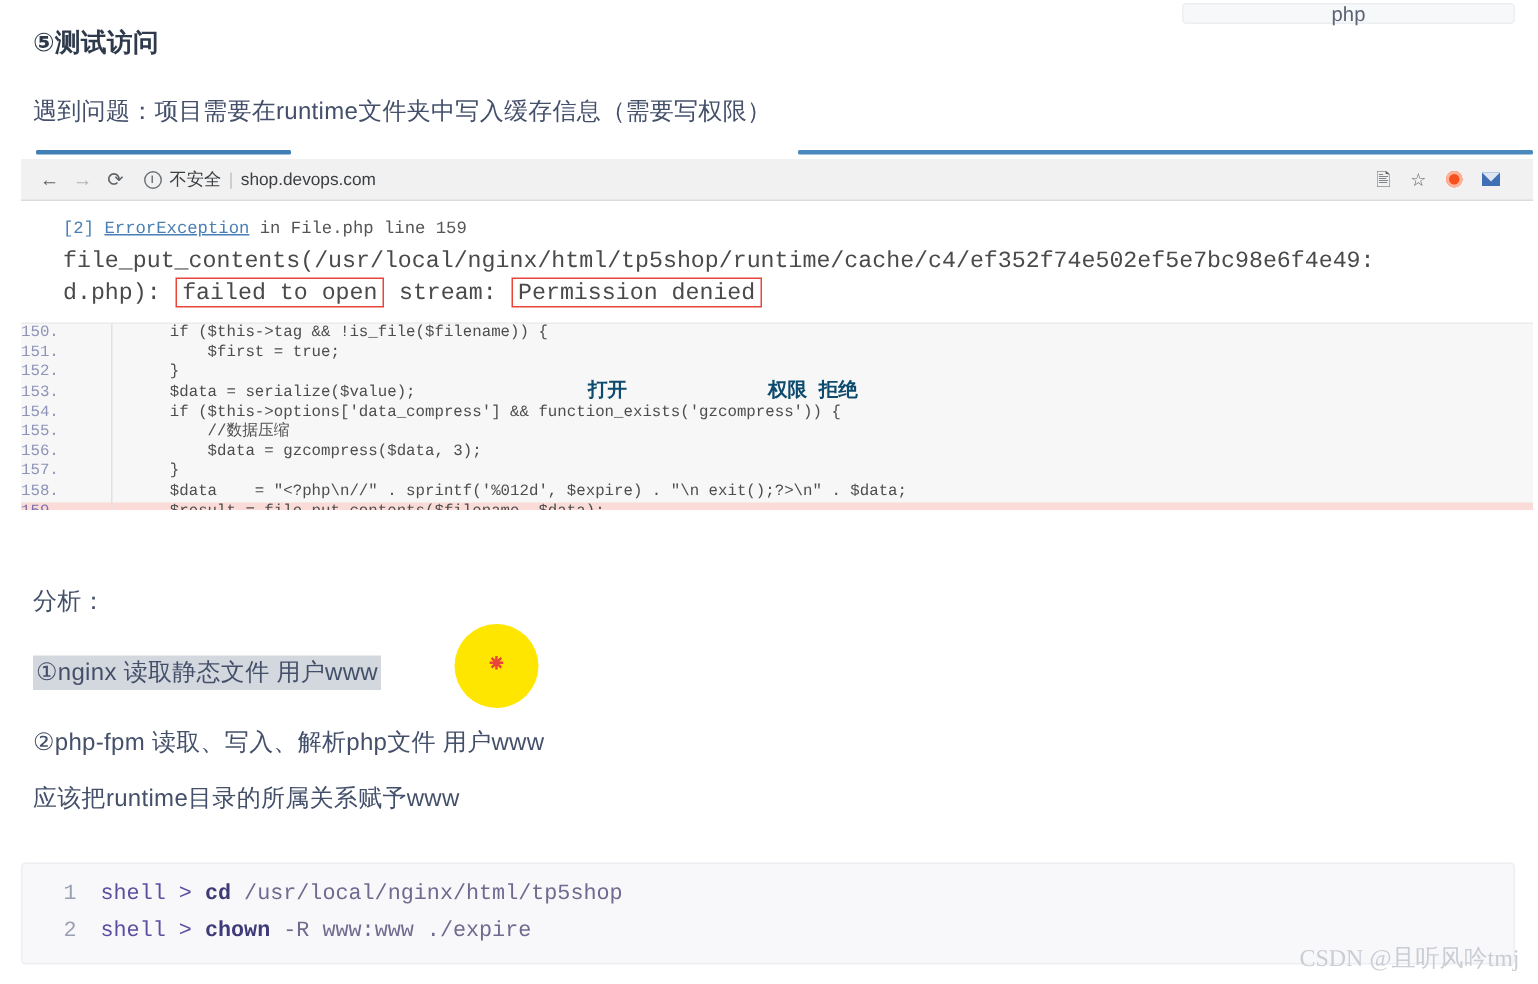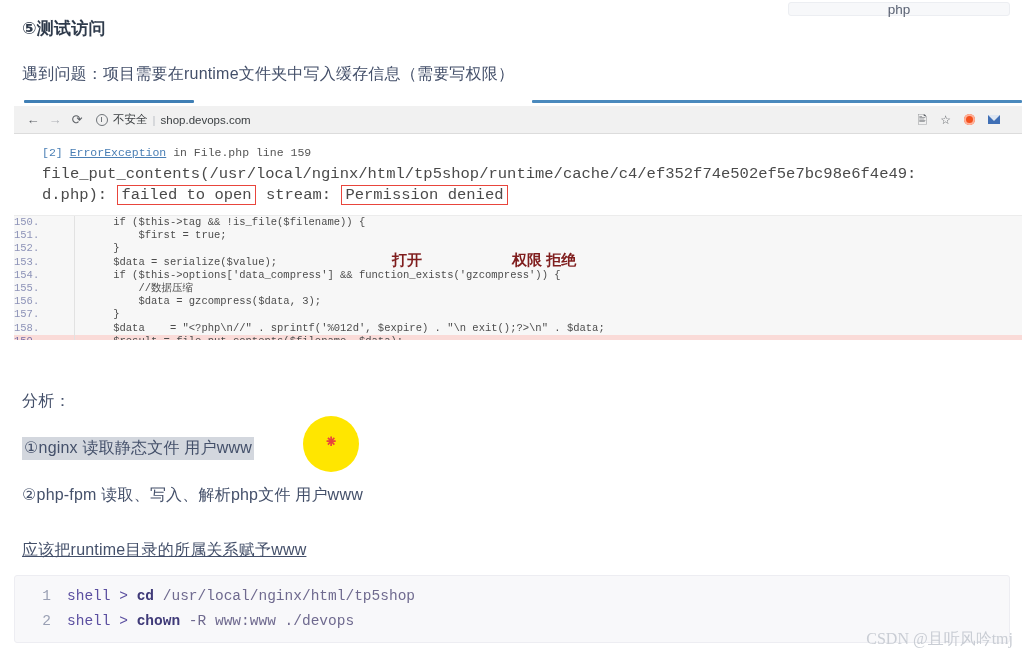--- a/index.html
+++ b/index.html
@@ -53,21 +53,21 @@
     white-space: nowrap;
   }
   .para-problem { top: 64px; }
   .para-analysis { top: 391px; }
   .para-item1 {
     top: 437px;
     background: #d3d7de;
     padding: 1px 2px;
   }
   .para-item2 { top: 485px; }
-  .para-conclusion { top: 540px; text-decoration: underline; }
+  .para-conclusion { top: 522px; }
 
   
   .browser-shot {
     position: absolute;
     left: 14px;
     top: 98px;
     width: 1008px;
     height: 272px;
     background: #ffffff;
     overflow: hidden;
@@ -221,24 +221,24 @@
     text-align: left;
     padding-right: 8px;
     color: #8d93b8;
     flex: 0 0 auto;
   }
   .ln.hl-num { color: #7b6fa8; }
   .code-txt { color: #4d4d4d; padding-left: 14px; }
 
   .annot {
     position: absolute;
-    font-family: Liberation Sans, sans-serif;
-    font-size: 15px;
+    font-family: Liberation Mono, monospace;
+    font-size: 13px;
     font-weight: bold;
-    color: #7f1d1d;
+    color: #0c4a6e;
     white-space: nowrap;
   }
   .annot-open { left: 392px; top: 251px; }
   .annot-perm { left: 512px; top: 251px; }
 
   
   .cursor-halo {
     position: absolute;
     left: 303px;
     top: 416px;
@@ -371,17 +371,17 @@
 <div class="para para-item1">①nginx 读取静态文件   用户www</div>
 <div class="para para-item2">②php-fpm 读取、写入、解析php文件 用户www</div>
 <div class="para para-conclusion">应该把runtime目录的所属关系赋予www</div>
 
 <div class="cursor-halo"></div>
 <div class="cursor-glyph">⁕</div>
 
 <div class="shell-block">
   <div id="shell-rows">
       <div class="shell-row"><span class="shell-ln">1</span><span class="shell-txt"><span>shell &gt; </span><span class="cmdword">cd</span><span class="arg"> /usr/local/nginx/html/tp5shop</span></span></div>
-      <div class="shell-row"><span class="shell-ln">2</span><span class="shell-txt"><span>shell &gt; </span><span class="cmdword">chown</span><span class="arg"> -R www:www ./devops</span></span></div>
+      <div class="shell-row"><span class="shell-ln">2</span><span class="shell-txt"><span>shell &gt; </span><span class="cmdword">chown</span><span class="arg"> -R www:www ./expire</span></span></div>
     </div>
 </div>
 
 <div class="watermark">CSDN @且听风吟tmj</div>
 
 </body></html>

